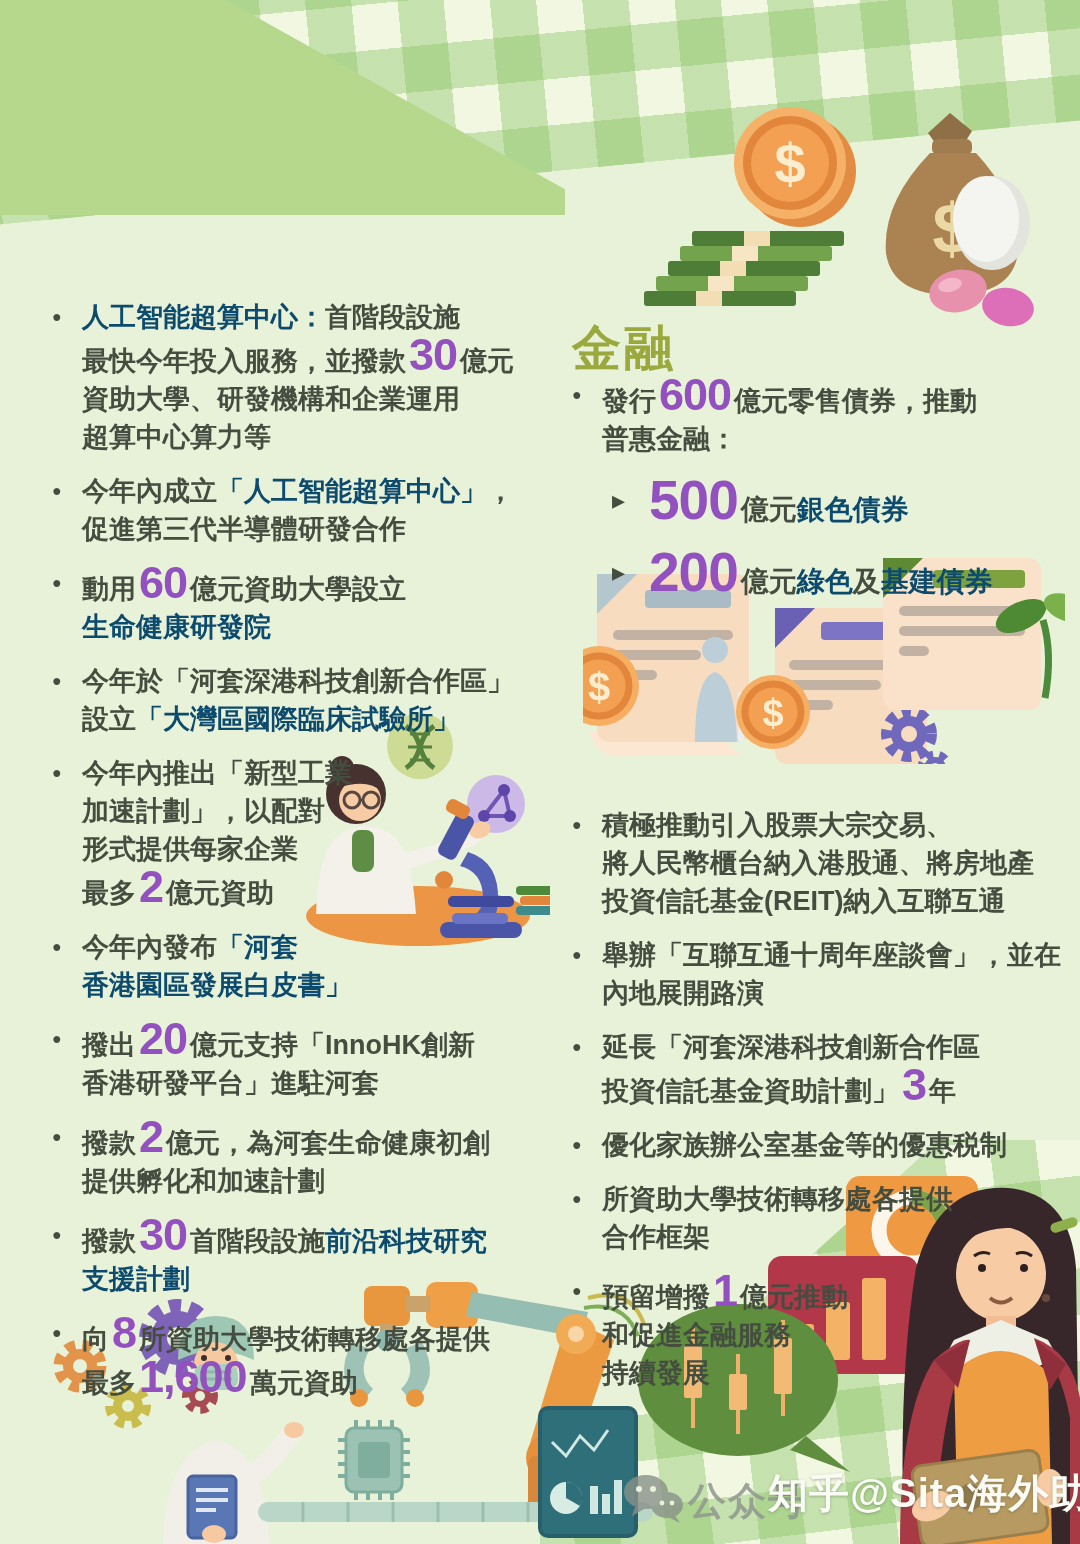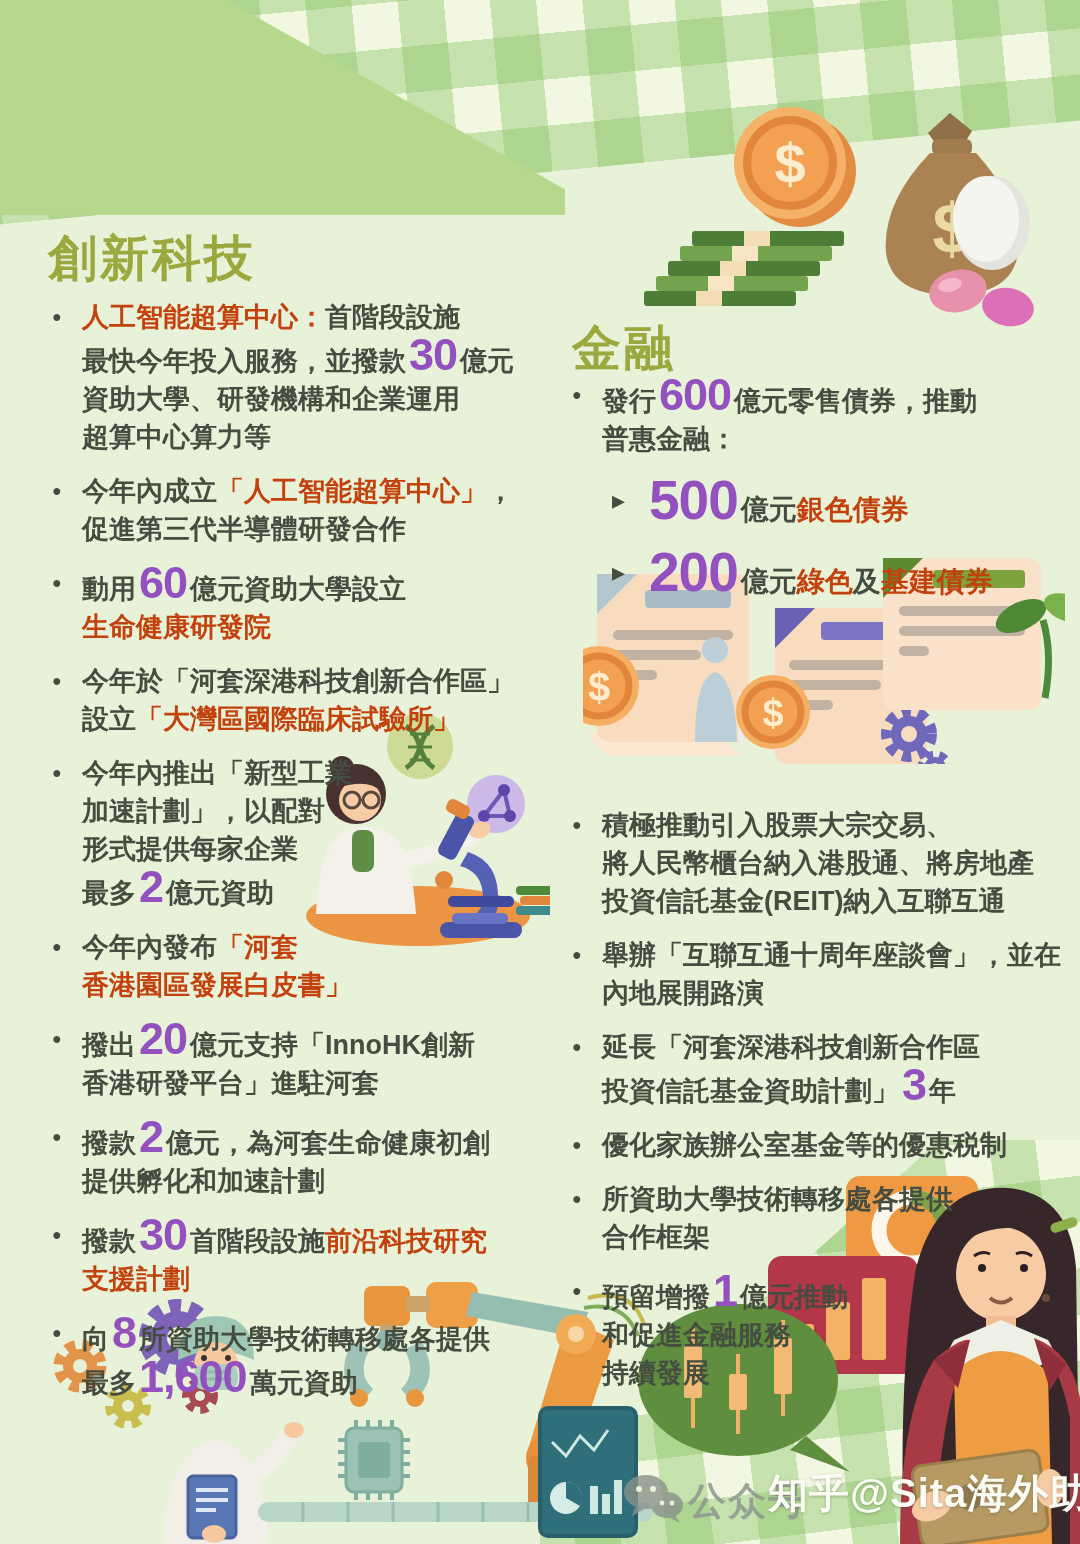--- a/index.html
+++ b/index.html
@@ -27,21 +27,21 @@
 
   
   .col{position:absolute;z-index:3;}
   #tech-col{left:52px;top:298px;width:494px;}
   #fin-col{left:572px;top:376px;width:502px;}
   .bullet{display:flex;margin-bottom:16px;font-size:27px;line-height:38px;font-weight:600;color:#454d40;}
   .bullet .marker{flex:0 0 30px;font-size:16px;line-height:38px;color:#454d40;}
   .bullet .content{white-space:pre-wrap;flex:1;}
   .bullet.sub{margin-left:40px;margin-bottom:10px;font-size:28px;line-height:52px;font-weight:700;}
   .bullet.sub .marker{flex:0 0 34px;font-size:26px;line-height:52px;}
-  .seg-purple{color:#c2410c;}
+  .seg-purple{color:#0c4a6e;}
   .seg-num{color:#9350bf;font-size:45px;line-height:38px;font-weight:700;letter-spacing:-1px;padding:0 3px;}
   .bullet.sub .seg-num{font-size:55px;line-height:52px;}
   .spacer{height:188px;}
 
   
   .illu{position:absolute;z-index:2;}
   #illu-money{left:640px;top:95px;width:400px;height:235px;}
   #illu-bonds{left:583px;top:556px;width:482px;height:208px;}
   #illu-scientist{left:298px;top:702px;width:252px;height:252px;}
   #illu-factory{left:28px;top:1278px;width:625px;height:266px;}
@@ -94,21 +94,20 @@
     </g>
     <g>
       <ellipse cx="352" cy="128" rx="38" ry="47" fill="#e4e4df"></ellipse>
       <ellipse cx="346" cy="124" rx="33" ry="43" fill="#f4f4f1"></ellipse>
       <ellipse cx="318" cy="196" rx="29" ry="21" fill="#e891ad" transform="rotate(-12 318 196)"></ellipse>
       <ellipse cx="310" cy="190" rx="12" ry="7" fill="#f3b7c9" transform="rotate(-12 310 190)"></ellipse>
       <ellipse cx="368" cy="212" rx="26" ry="19" fill="#dd6fb8" transform="rotate(10 368 212)"></ellipse>
     </g>
   </svg>
 
-  <div id="tech-title" class="section-title">創新科技</div>
   <div id="tech-col" class="col">
       <div class="bullet">
         <span class="marker">●</span>
         <span class="content"><span class="seg-purple">人工智能超算中心：</span><span class="seg-dark">首階段設施
 最快今年投入服務，並撥款</span><span class="seg-num">30</span><span class="seg-dark">億元
 資助大學、研發機構和企業運用
 超算中心算力等</span></span>
       </div>
       <div class="bullet">
         <span class="marker">●</span>

